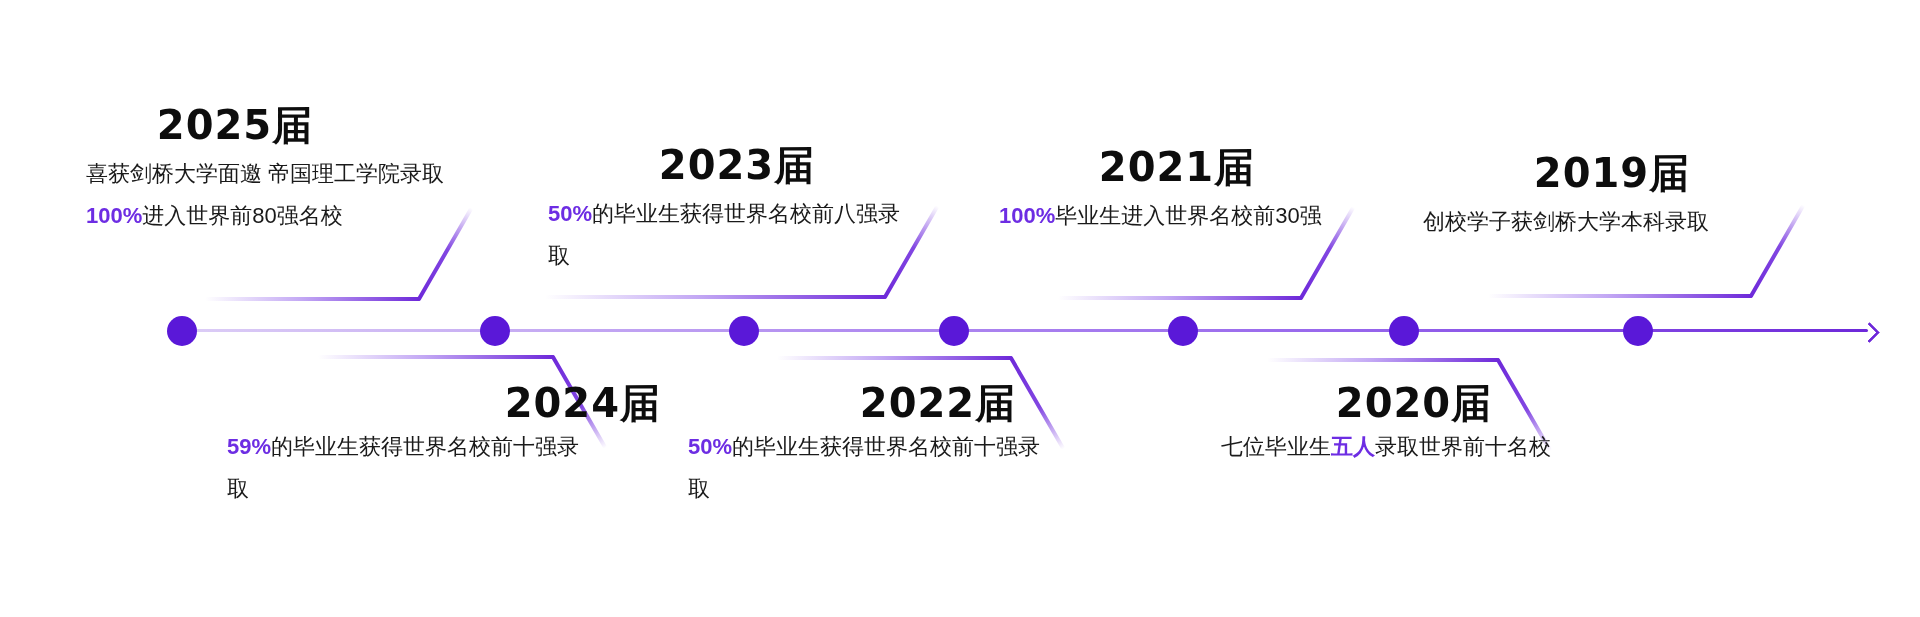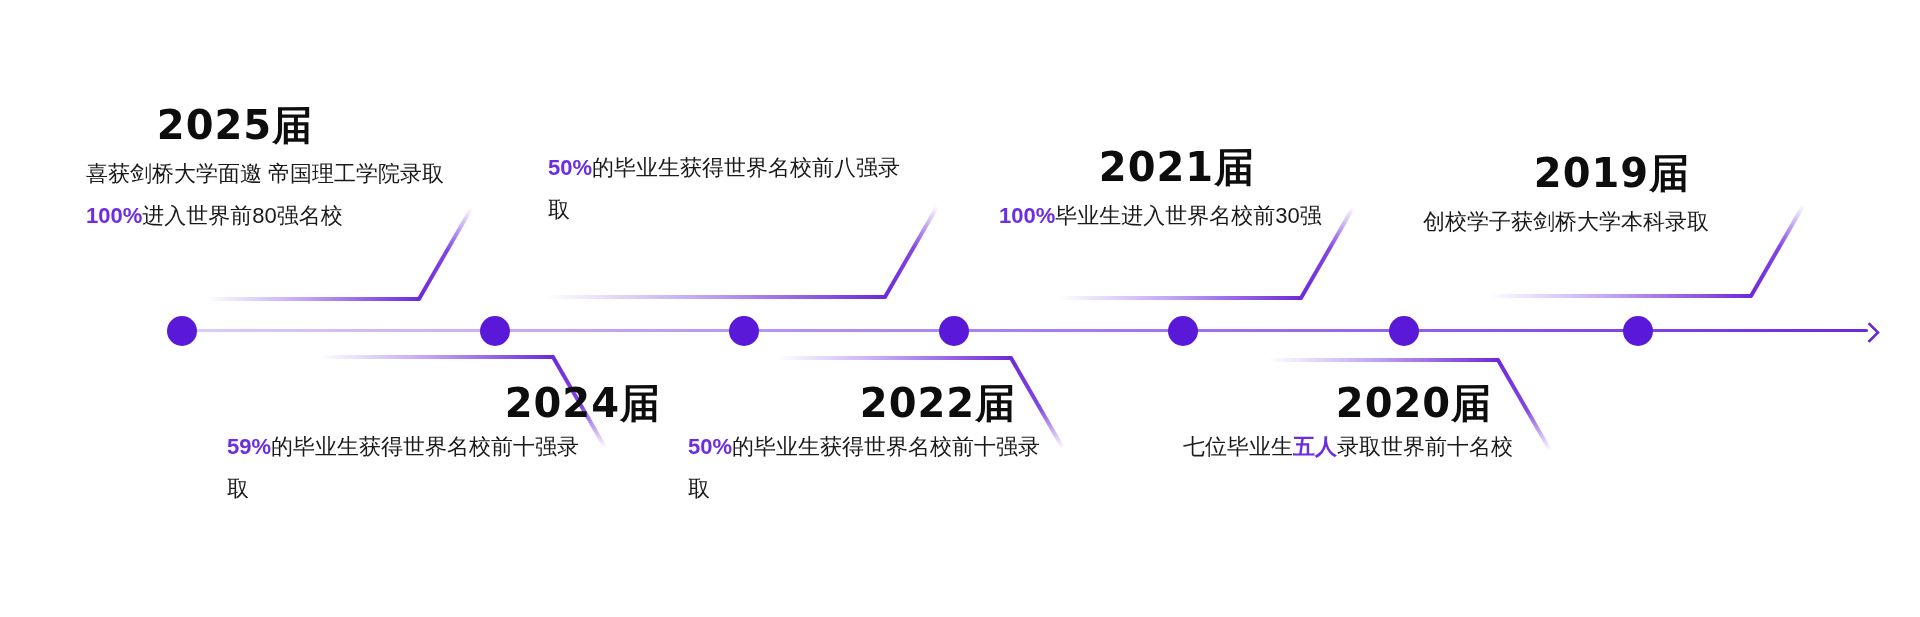--- a/index.html
+++ b/index.html
@@ -52,21 +52,21 @@
     white-space:nowrap;
   }
   .desc{font-size:22px;line-height:42px;color:var(--body-text);margin-top:5px;}
   .accent{color:var(--accent-text);font-weight:700;}
 
   .m0{left:86px;top:102px;width:368px;}  .m0 .year{transform:translateX(-35px);}
   .m1{left:227px;top:380px;width:372px;}  .m1 .year{transform:translateX(62px);text-align:right;}  .m1 .desc{margin-top:0;}
   .m2{left:548px;top:142px;width:372px;}  .m2 .year{transform:translateX(3px);}
   .m3{left:688px;top:380px;width:372px;}  .m3 .year{transform:translateX(64px);}  .m3 .desc{margin-top:0;}
   .m4{left:999px;top:144px;width:360px;}  .m4 .year{transform:translateX(-2px);}
-  .m5{left:1183px;top:380px;width:368px;} .m5 .year{transform:translateX(47px);}  .m5 .desc{margin-top:0;}
+  .m5{left:1183px;top:380px;width:368px;} .m5 .year{transform:translateX(47px);}  .m5 .desc{margin-top:0;text-align:right;}
   .m6{left:1423px;top:150px;width:362px;} .m6 .year{transform:translateX(8px);}
 </style>
 </head>
 <body style="--dot: #5a18d8; --flag: #6d28d9; --accent-text: #6d2de3; --axis-start: #dccdf6; --axis-end: #6d28d9; --body-text: #1a1a1a; --title-text: #0d0d0d;">
 
 <div class="stage">
 
   <div class="axis"></div>
   <div class="arrowhead"></div>
 
@@ -97,20 +97,21 @@
     <div class="year">2025届</div>
     <div class="desc"><span>喜获剑桥大学面邀 帝国理工学院录取 </span><span class="accent">100%</span><span>进入世界前80强名校</span></div>
   </div>
 
   <div class="milestone m1">
     <div class="year">2024届</div>
     <div class="desc"><span></span><span class="accent">59%</span><span>的毕业生获得世界名校前十强录取</span></div>
   </div>
 
   <div class="milestone m2">
+    <div class="year">2023届</div>
     <div class="desc"><span></span><span class="accent">50%</span><span>的毕业生获得世界名校前八强录取</span></div>
   </div>
 
   <div class="milestone m3">
     <div class="year">2022届</div>
     <div class="desc"><span></span><span class="accent">50%</span><span>的毕业生获得世界名校前十强录取</span></div>
   </div>
 
   <div class="milestone m4">
     <div class="year">2021届</div>

